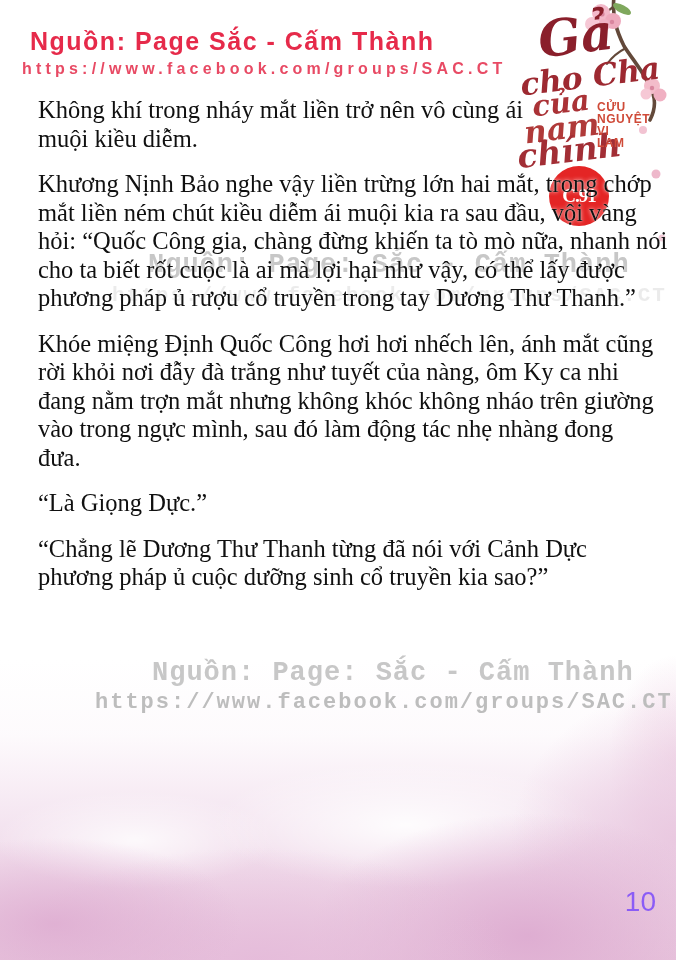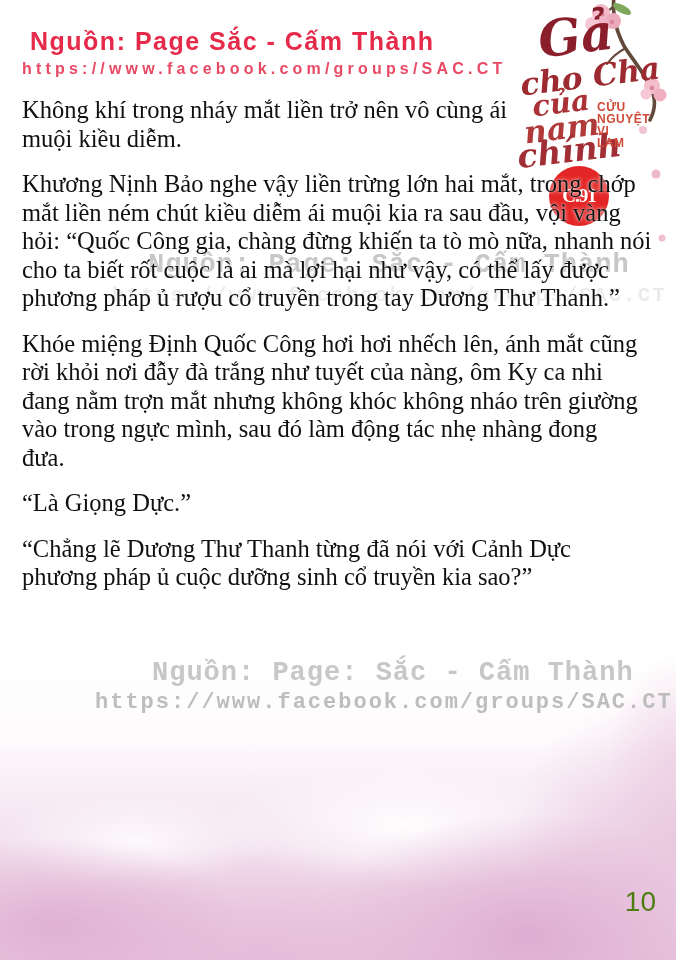--- a/index.html
+++ b/index.html
@@ -47,21 +47,21 @@
   }
   .wm1a{left:148px;top:250px;font-size:27px;letter-spacing:1px;color:#c7c7c7;}
   .wm1b{left:112px;top:284px;font-size:21px;letter-spacing:2px;color:#d9d9d9;opacity:.5;}
   .wm2a{left:152px;top:658px;font-size:27px;letter-spacing:1px;color:#c7c7c7;}
   .wm2b{left:95px;top:690px;font-size:22px;letter-spacing:2px;color:#bdbdbd;}
   
   .body-text{
     position:absolute;left:22px;top:96px;width:632px;z-index:2;
   }
   .body-text p{
-    margin:0 0 17px 0;
+    margin:0 0 17px 16px;
     font-size:24.5px;line-height:28.5px;color:#101010;
     text-shadow:0 0 4px rgba(255,255,255,.9), 0 0 1px rgba(255,255,255,.9);
   }
   .p-narrow{width:514px;}
   .p1{margin-bottom:19px;}
   .p2{margin-bottom:18px;}
   .p3{width:630px;margin-bottom:15px;}
   .p4{width:618px;margin-bottom:14px;}
   .p5{margin-bottom:28px;}
   .p6{width:612px;margin-bottom:27px;}
@@ -92,21 +92,21 @@
     border-radius:50%;
     display:flex;align-items:center;justify-content:center;
     font-family:"Liberation Serif", serif;font-weight:bold;
     font-size:19px;color:#ffffff;letter-spacing:-1px;
   }
   .branch-svg{position:absolute;right:0;top:0;}
   
   .page-number{
     position:absolute;right:20px;top:886px;
     font-family:"Liberation Sans", sans-serif;
-    font-size:28px;color:#4d7c0f;z-index:2;
+    font-size:28px;color:#8b5cf6;z-index:2;
   }
 </style>
 </head>
 <body>
 
 <div class="page">
 
   <div class="title-art">
     <svg class="branch-svg" width="130" height="270" viewBox="0 0 130 270">
       <path d="M68,-4 C66,16 70,30 78,46 C88,62 100,74 107,94 C110,103 108,112 104,120" fill="none" stroke="#63493a" stroke-width="3.6" stroke-linecap="round"></path>

